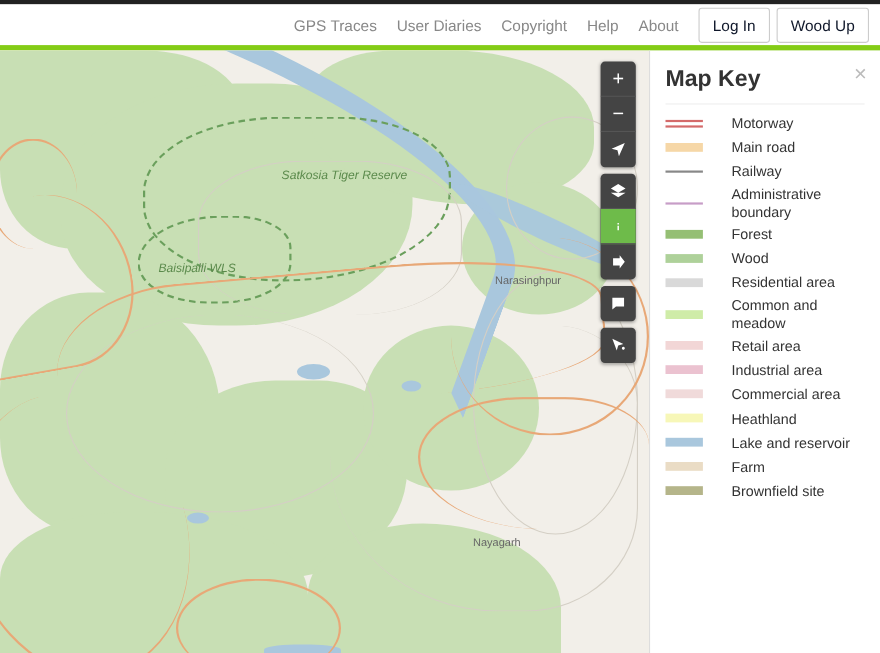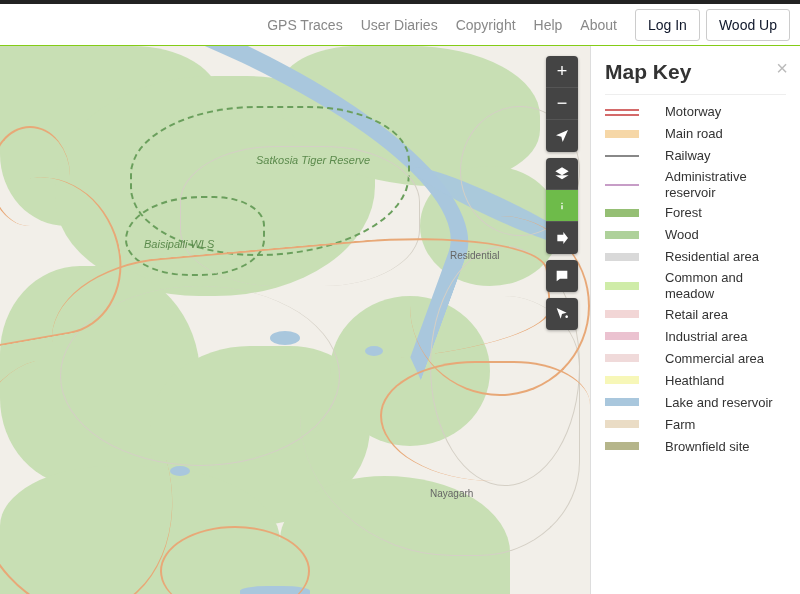--- a/index.html
+++ b/index.html
@@ -1,20 +1,20 @@
 <!DOCTYPE html>
 <html><head>
 <meta charset="utf-8">
 <style>
 * { box-sizing: border-box; margin: 0; padding: 0; }
 body { font-family: -apple-system, BlinkMacSystemFont, "Segoe UI", Helvetica, Arial, sans-serif; width: 800px; height: 594px; overflow: hidden; position: relative; }
 
 .topbar-dark { height: 4px; background: #222; }
 
-.nav { height: 42px; display: flex; justify-content: flex-end; align-items: center; padding: 0 10px; border-bottom: 1px solid #84cc16; background: #fff; gap: 6px; }
+.nav { height: 42px; display: flex; justify-content: flex-end; align-items: center; padding: 0 10px; border-bottom: 5px solid #84cc16; background: #fff; gap: 6px; }
 .nav-link { color: #888; font-size: 14px; text-decoration: none; padding: 4px 6px; cursor: pointer; }
 .auth-buttons { display: flex; gap: 6px; margin-left: 6px; }
 .btn { border: 1px solid #ccc; background: #fff; color: #0f172a; font-size: 14px; padding: 7px 12px; border-radius: 3px; cursor: pointer; }
 
 .main { position: relative; height: 548px; display: flex; }
 
 .map-area { flex: 1; position: relative; background: #f2efe9; overflow: hidden; }
 
 
 .land { position: absolute; inset: 0; background: #f2efe9; }
@@ -140,21 +140,21 @@
     <div class="road-o ro3"></div>
     <div class="road-o ro4"></div>
     <div class="road-o ro5"></div>
     <div class="road-o ro6"></div>
     <div class="road-o ro7"></div>
 
     <div class="place place-reserve" style="left:256px; top:108px;">Satkosia
 Tiger Reserve</div>
     <div class="place place-reserve" style="left:144px; top:192px;">Baisipalli
 WLS</div>
-    <div class="place" style="left:450px; top:204px;">Residential</div>
+    <div class="place" style="left:450px; top:204px;">Narasinghpur</div>
     <div class="place" style="left:430px; top:442px;">Nayagarh</div>
 
     <div class="map-controls">
       <div class="ctrl-group">
         <div class="ctrl">
             <span>+</span>
           </div>
         <div class="ctrl">
             <span>−</span>
           </div>
@@ -209,21 +209,21 @@
         <div class="key-row">
           <div class="swatch" style="background: rgb(246, 215, 167);"></div>
           <div class="key-label">Main road</div>
         </div>
         <div class="key-row">
           <div class="swatch swatch-line" style="background: rgb(136, 136, 136);"></div>
           <div class="key-label">Railway</div>
         </div>
         <div class="key-row">
           <div class="swatch swatch-line" style="background: rgb(199, 157, 199);"></div>
-          <div class="key-label">Administrative reservoir</div>
+          <div class="key-label">Administrative boundary</div>
         </div>
         <div class="key-row">
           <div class="swatch" style="background: rgb(149, 191, 116);"></div>
           <div class="key-label">Forest</div>
         </div>
         <div class="key-row">
           <div class="swatch" style="background: rgb(174, 209, 154);"></div>
           <div class="key-label">Wood</div>
         </div>
         <div class="key-row">

